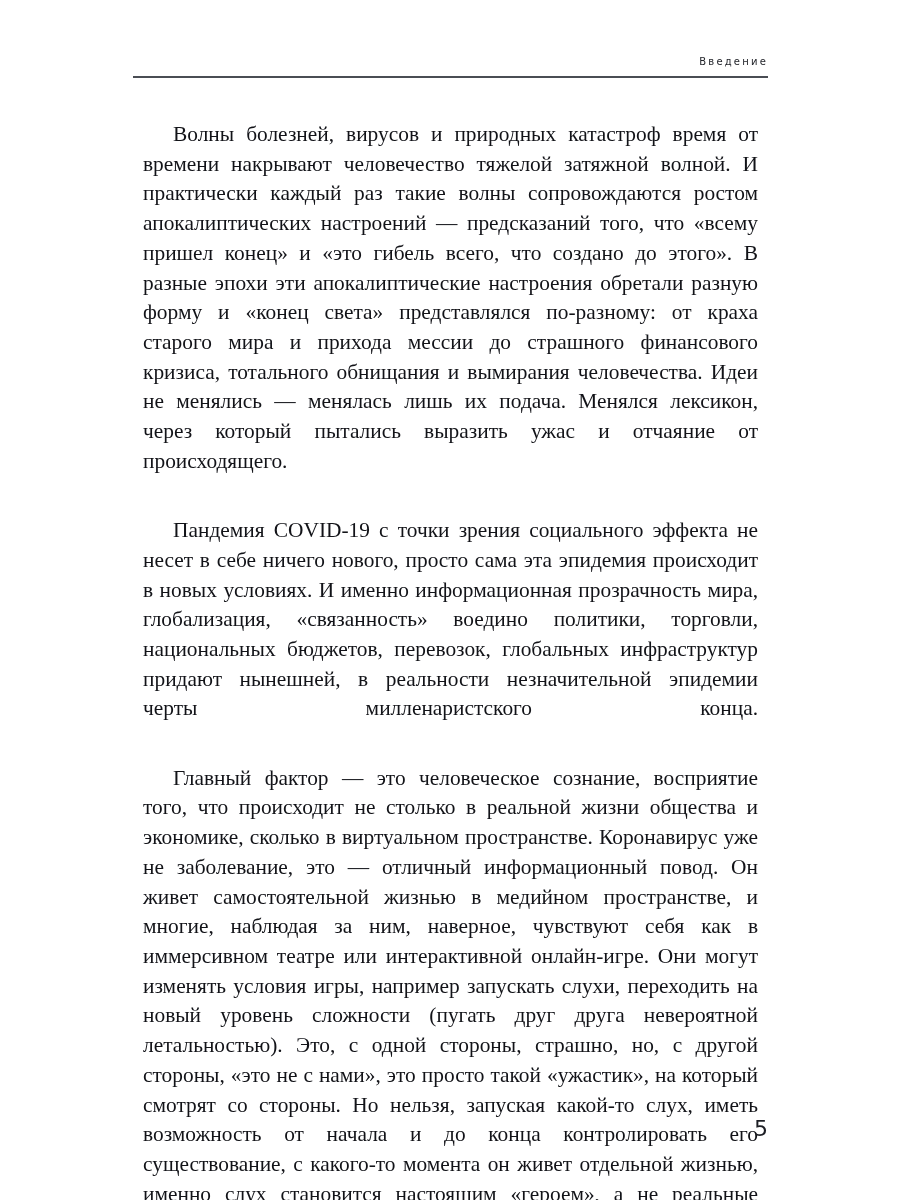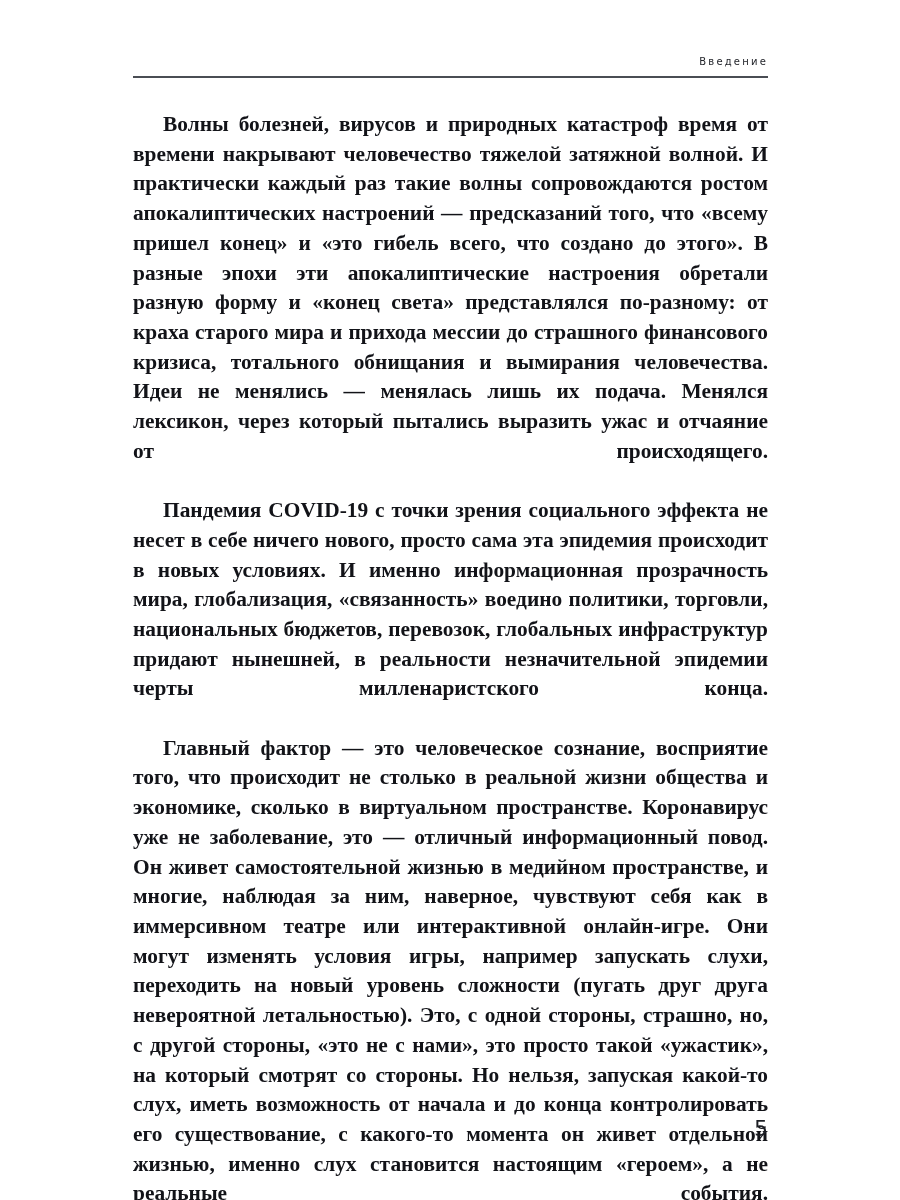--- a/index.html
+++ b/index.html
@@ -46,31 +46,30 @@
 
   
   .text-block {
     position: absolute;
     left: 133px;
     top: 110px;
     width: 635px;
   }
 
   .para {
-    margin: 0;
+    margin: 10px;
     font-family: "Liberation Serif", "DejaVu Serif", serif;
     font-size: 21.4px;
     line-height: 29.7px;
     color: #121318;
     text-align: justify;
     text-indent: 30px;
     -webkit-hyphens: none;
     hyphens: none;
     word-spacing: 0.02em;
-    font-weight: bold;
   }
 
   
   .para:after {
     content: "";
     display: inline-block;
     width: 100%;
   }
 
   

